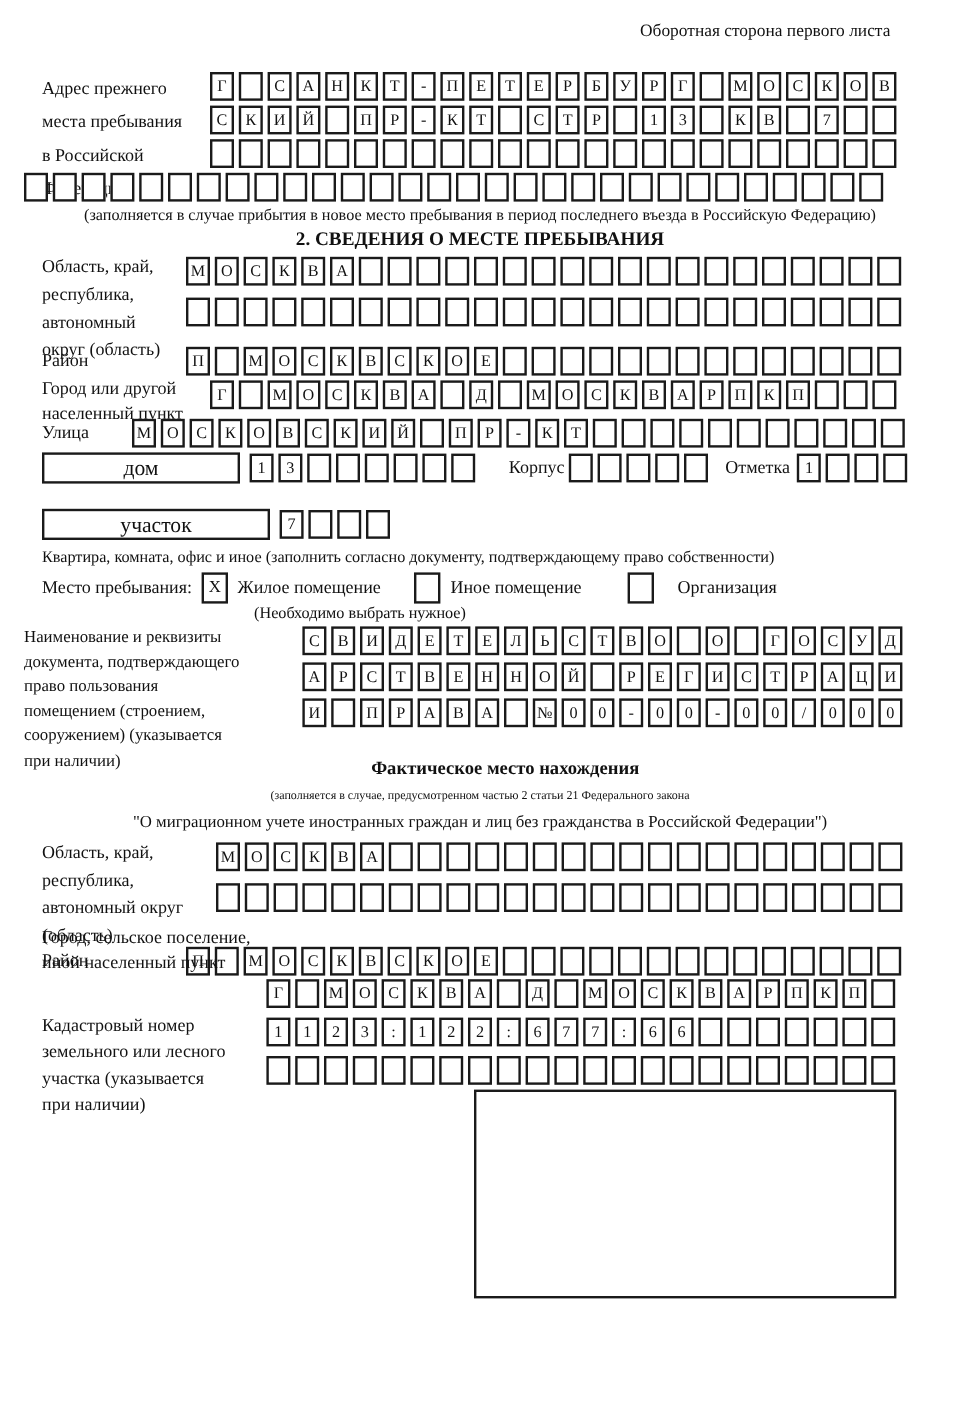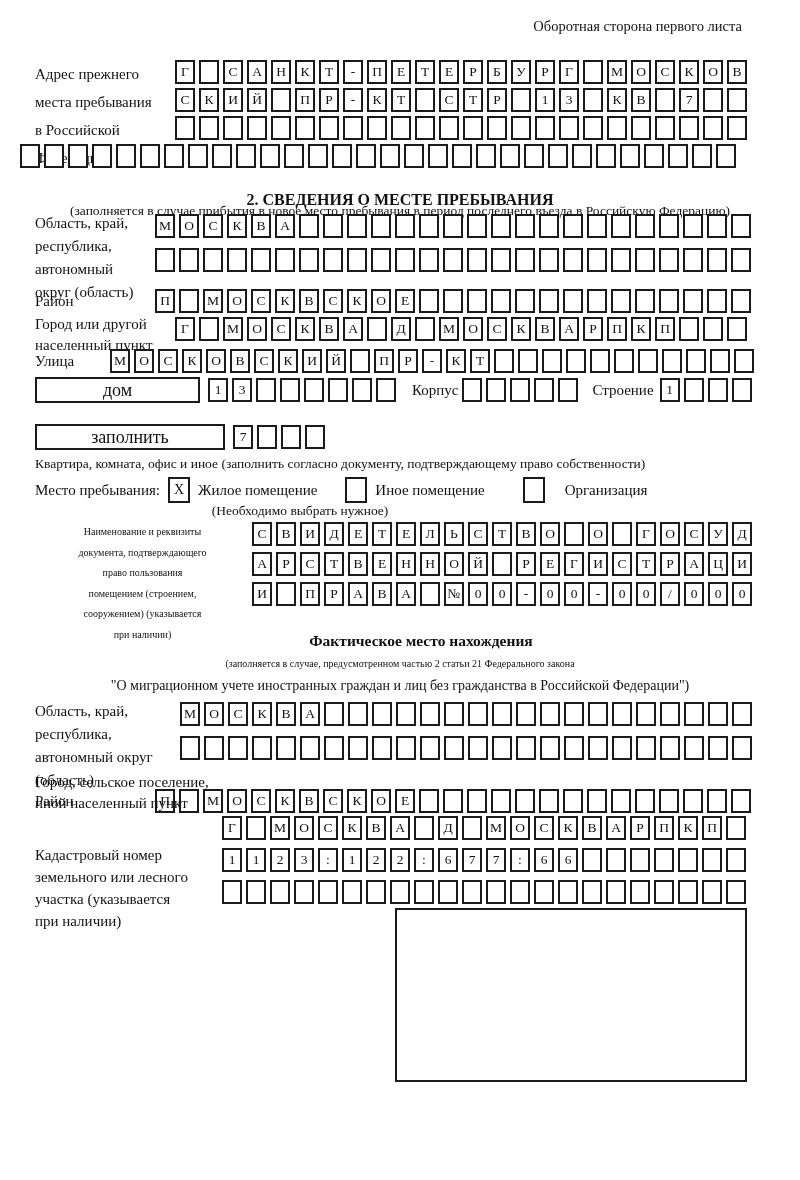--- a/index.html
+++ b/index.html
@@ -135,21 +135,21 @@
       <div class="cell"></div>
       <div class="cell"></div>
       <div class="cell"></div>
       <div class="cell"></div>
       <div class="cell"></div>
       <div class="cell"></div>
       <div class="cell"></div>
       <div class="cell"></div>
       <div class="cell"></div>
     </div>
-  <div class="abs note center" style="top:171px;margin-top:32px;">(заполняется в случае прибытия в новое место пребывания в период последнего въезда в Российскую Федерацию)</div>
+  <div class="abs note center" style="top:171px;">(заполняется в случае прибытия в новое место пребывания в период последнего въезда в Российскую Федерацию)</div>
 
   <div class="abs center bold" style="top:191px;font-size:16px;">2. СВЕДЕНИЯ О МЕСТЕ ПРЕБЫВАНИЯ</div>
 
   <div class="abs lbl multiline" style="left:35px;top:212px;width:140px;">Область, край,
 республика,
 автономный
 округ (область)</div>
   <div class="abs cell-row" style="left:155px;top:214px;">
       <div class="cell">М</div>
       <div class="cell">О</div>
@@ -299,60 +299,60 @@
     <div class="cell-row">
         <div class="cell">1</div>
         <div class="cell">3</div>
         <div class="cell"></div>
         <div class="cell"></div>
         <div class="cell"></div>
         <div class="cell"></div>
         <div class="cell"></div>
         <div class="cell"></div>
       </div>
-    <div class="lbl" style="margin:0 4px 0 12px;">Корпус</div>
+    <div class="lbl" style="margin:0 4px 0 24px;">Корпус</div>
     <div class="cell-row">
         <div class="cell"></div>
         <div class="cell"></div>
         <div class="cell"></div>
         <div class="cell"></div>
         <div class="cell"></div>
       </div>
-    <div class="lbl" style="margin:0 6px 0 10px;">Строение</div>
+    <div class="lbl" style="margin:0 6px 0 10px;">Отметка</div>
     <div class="cell-row">
         <div class="cell">1</div>
         <div class="cell"></div>
         <div class="cell"></div>
         <div class="cell"></div>
       </div>
   </div>
 
   <div class="abs inline-row" style="left:35px;top:424px;">
-    <div class="widebox" style="width:190px;margin-right:8px;">заполнить</div>
+    <div class="widebox" style="width:190px;margin-right:8px;">участок</div>
     <div class="cell-row">
         <div class="cell">7</div>
         <div class="cell"></div>
         <div class="cell"></div>
         <div class="cell"></div>
       </div>
   </div>
   <div class="abs note" style="left:35px;top:456px;">Квартира, комната, офис и иное (заполнить согласно документу, подтверждающему право собственности)</div>
 
   <div class="abs inline-row" style="left:35px;top:477px;">
     <div class="lbl" style="margin-right:8px;">Место пребывания:</div>
     <div class="checkbox">X</div>
     <div class="lbl" style="margin:0 28px 0 8px;">Жилое помещение</div>
     <div class="checkbox"></div>
     <div class="lbl" style="margin:0 38px 0 8px;">Иное помещение</div>
     <div class="checkbox"></div>
     <div class="lbl" style="margin-left:20px;">Организация</div>
   </div>
   <div class="abs note" style="left:150px;top:503px;width:300px;text-align:center;">(Необходимо выбрать нужное)</div>
 
-  <div class="abs multiline" style="left:35px;top:522px;font-size:10px;line-height:20.5px;width:215px;text-align:center;">Наименование и реквизиты
+  <div class="abs multiline" style="left:20px;top:522px;font-size:14px;line-height:20.5px;width:215px;">Наименование и реквизиты
 документа, подтверждающего
 право пользования
 помещением (строением,
 сооружением) (указывается
 при наличии)</div>
   <div class="abs cell-row" style="left:252px;top:522px;">
       <div class="cell">С</div>
       <div class="cell">В</div>
       <div class="cell">И</div>
       <div class="cell">Д</div>

